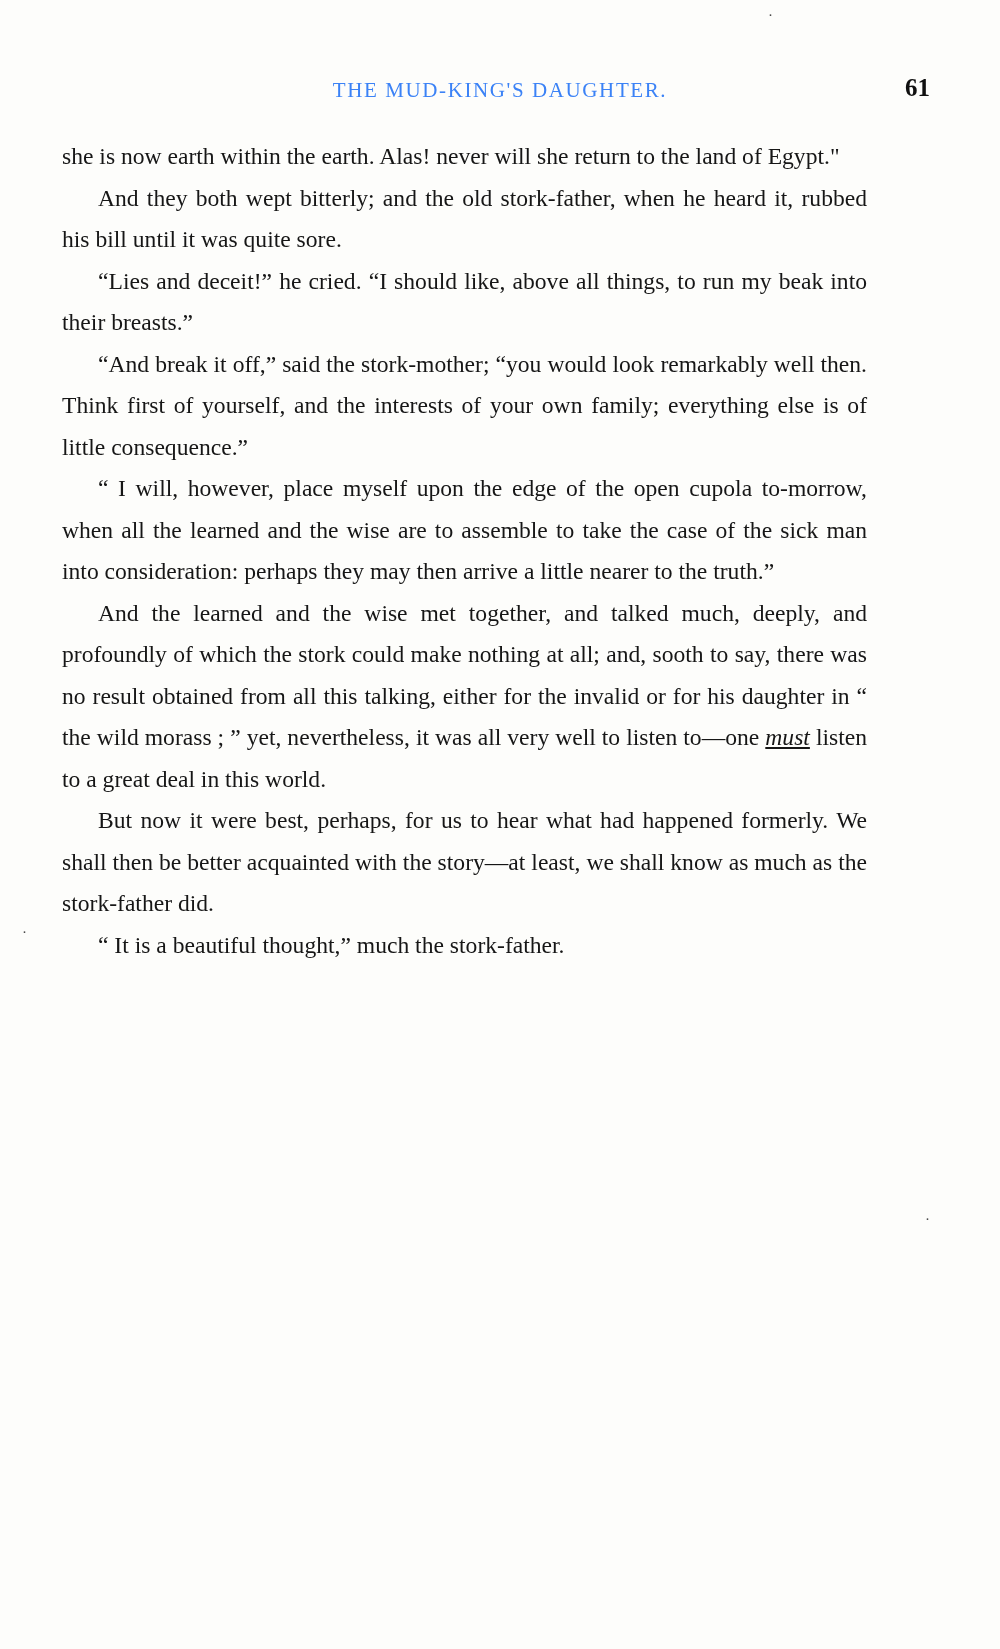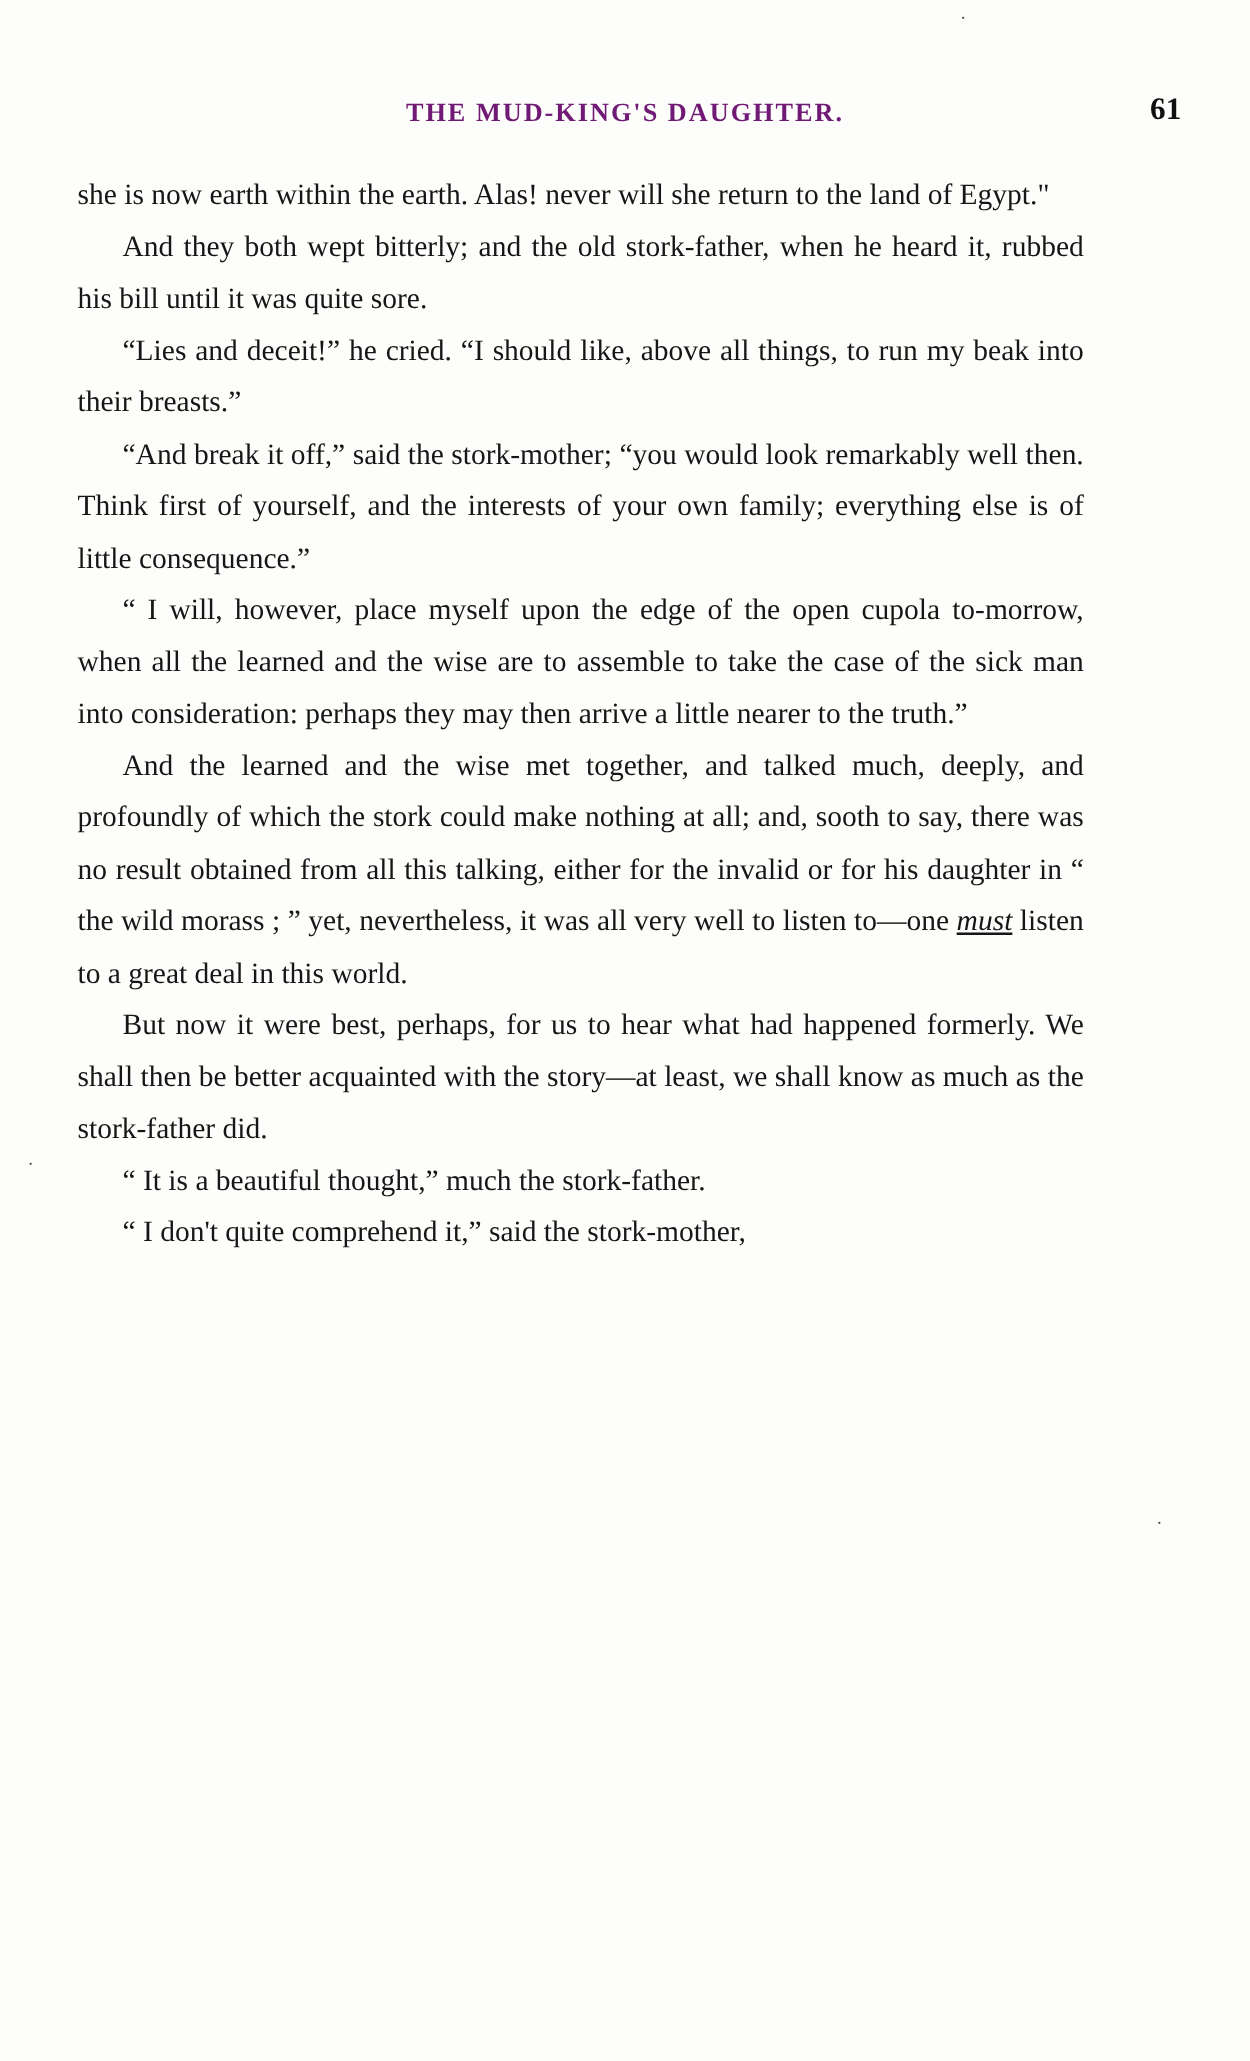--- a/index.html
+++ b/index.html
@@ -28,28 +28,28 @@
     left: 60px;
     width: 880px;
     display: flex;
     align-items: baseline;
     justify-content: center;
   }
   .head-title {
     font-variant: small-caps;
     font-size: 21px;
     letter-spacing: 1.6px;
-    font-weight: 700;
-    color: #701a75;
+    font-weight: 400;
+    color: #3b82f6;
     text-align: center;
     white-space: nowrap;
   }
   .page-number {
     position: absolute;
-    right: 55px;
+    right: 70px;
     top: 74px;
     font-size: 25px;
     font-weight: 700;
     color: #101010;
     font-family: "Liberation Serif", serif;
   }
   .body-text {
     position: absolute;
     top: 136px;
     left: 62px;
@@ -111,16 +111,15 @@
     <p>she is now earth within the earth.  Alas! never will she return to the land of Egypt."</p>
     <p class="indent">And they both wept bitterly; and the old stork-father, when he heard it, rubbed his bill until it was quite sore.</p>
     <p class="quote-indent">“Lies and deceit!” he cried.  “I should like, above all things, to run my beak into their breasts.”</p>
     <p class="quote-indent">“And break it off,” said the stork-mother; “you would look remarkably well then.  Think first of yourself, and the interests of your own family; everything else is of little consequence.”</p>
     <p class="quote-indent">“ I will, however, place myself upon the edge of the open cupola to-morrow, when all the learned and the wise are to assemble to take the case of the sick man into consideration: perhaps they may then arrive a little nearer to the truth.”</p>
     <p class="indent">
       <span>And the learned and the wise met together, and talked much, deeply, and profoundly of which the stork could make nothing at all; and, sooth to say, there was no result obtained from all this talking, either for the invalid or for his daughter in “ the wild morass ; ” yet, nevertheless, it was all very well to listen to—one </span><em>must</em><span> listen to a great deal in this world.</span>
     </p>
     <p class="indent">But now it were best, perhaps, for us to hear what had happened formerly.  We shall then be better acquainted with the story—at least, we shall know as much as the stork-father did.</p>
     <p class="quote-indent">“ It is a beautiful thought,” much the stork-father.</p>
-    <p class="quote-indent">“ I don't quite comprehend it,” said the stork-mother,</p>
   </div>
 
 </div>
 
 </body></html>

